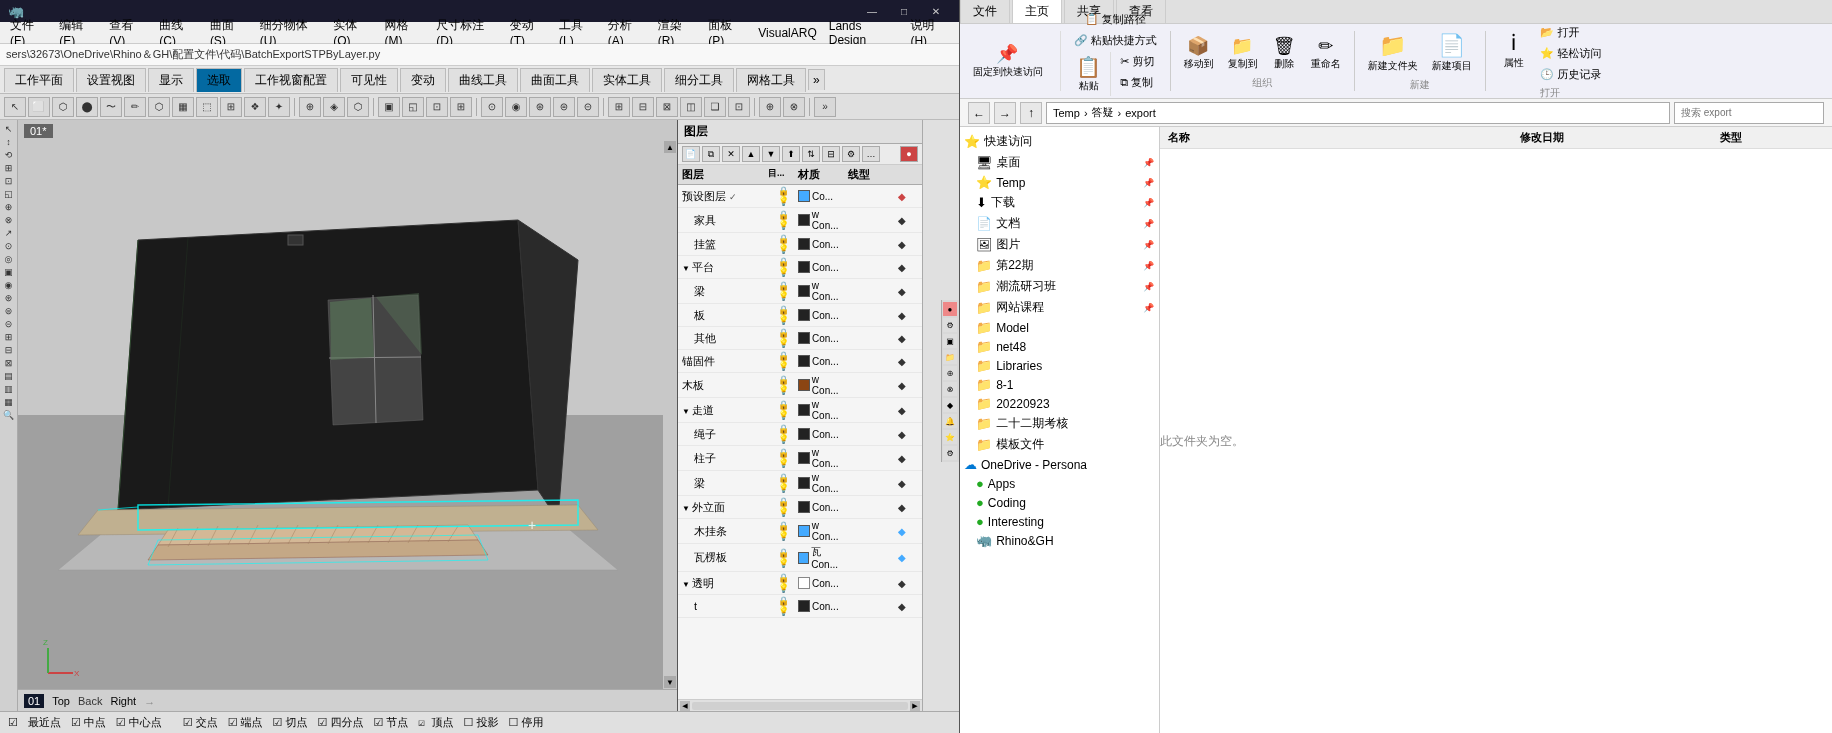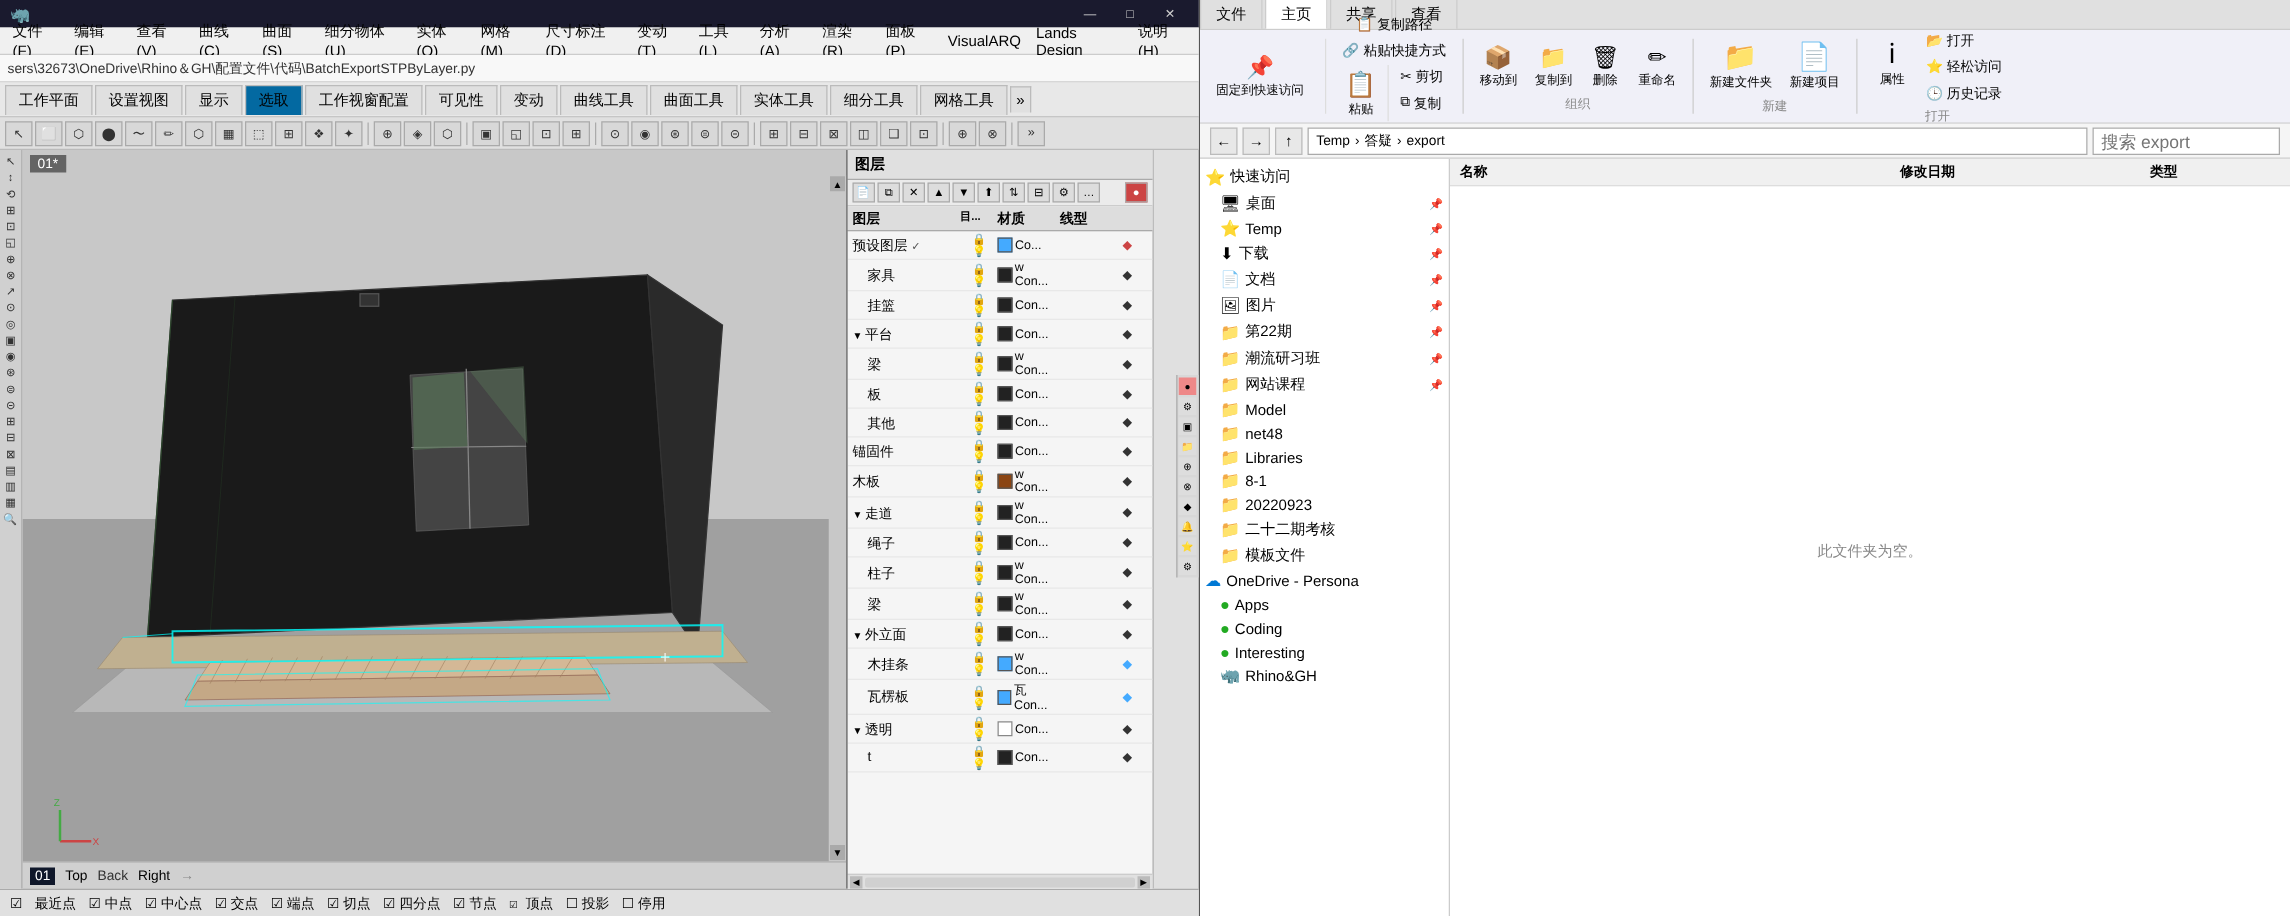--- a/index.html
+++ b/index.html
@@ -302,21 +302,21 @@
       border-bottom: 1px solid #ddd;
       background: #f0f0f0;
       font-size: 11px;
       font-weight: bold;
     }
     .content-col { padding: 3px 8px; cursor: pointer; }
     #content-area {
       flex: 1;
       display: flex;
       align-items: center;
-      justify-content: center;
+      justify-content: flex-start;
       color: #888;
       font-size: 12px;
     }
 
     
     #statusbar {
       height: 22px;
       background: #e0e0e0;
       border-top: 1px solid #aaa;
       display: flex;
@@ -812,21 +812,21 @@
         </div>
       </div>
 
     </div>
 
     <div id="statusbar">
       <span>☑</span>
       <span style="cursor:pointer;">最近点</span>
       <span style="cursor:pointer;">☑ 中点</span>
       <span style="cursor:pointer;">☑ 中心点</span>
-      <span style="cursor:pointer;">☑ 交点</span>
+      <span style="cursor:pointer;margin-left:11px;">☑ 交点</span>
       <span style="cursor:pointer;">☑ 端点</span>
       <span style="cursor:pointer;">☑ 切点</span>
       <span style="cursor:pointer;">☑ 四分点</span>
       <span style="cursor:pointer;">☑ 节点</span>
       <span style="cursor:pointer;font-family:Liberation Mono, monospace;">☑ 顶点</span>
       <span style="cursor:pointer;">☐ 投影</span>
       <span style="cursor:pointer;">☐ 停用</span>
     </div>
   </div>
 
@@ -941,21 +941,21 @@
       <div class="addr-nav-btn">←</div>
       <div class="addr-nav-btn">→</div>
       <div class="addr-nav-btn">↑</div>
       <div id="addr-path">
         <span>Temp</span>
         <span>›</span>
         <span>答疑</span>
         <span>›</span>
         <span>export</span>
       </div>
-      <input type="text" placeholder="搜索 export" style="width: 150px; height: 22px; border: 1px solid rgb(170, 170, 170); padding: 0px 6px; font-size: 14px;">
+      <input type="text" placeholder="搜索 export" style="width: 150px; height: 22px; border: 1px solid rgb(170, 170, 170); padding: 0px 6px; font-size: 10px;">
     </div>
 
     <div id="explorer-main" style="display:flex;flex:1;overflow:hidden;">
 
       <div id="explorer-tree">
 
         <div class="tree-item">
           <span class="tree-icon">⭐</span>
           <span>快速访问</span>
         </div>

